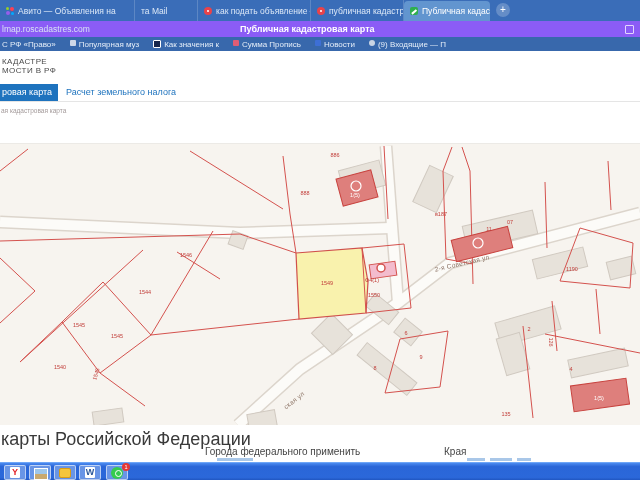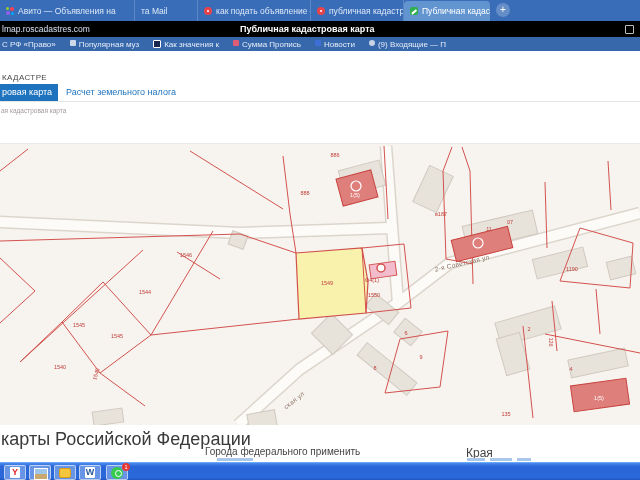--- a/index.html
+++ b/index.html
@@ -18,33 +18,33 @@
   .fav.green::after{content:"";position:absolute;left:1px;top:3.5px;width:6px;height:1.5px;background:#fff;transform:rotate(-40deg);}
   .fav.avito{background:transparent;}
   .fav.avito i{position:absolute;border-radius:50%;}
   .fav.avito i:nth-child(1){left:0;top:0;width:3px;height:3px;background:#97cf26;}
   .fav.avito i:nth-child(2){left:4px;top:0;width:4px;height:4px;background:#ff4053;}
   .fav.avito i:nth-child(3){left:0;top:4px;width:4px;height:4px;background:#965eeb;}
   .fav.avito i:nth-child(4){left:5px;top:5px;width:3px;height:3px;background:#00aaff;}
   .newtab{width:14px;height:14px;margin:3px 0 0 6px;border-radius:50%;background:rgba(255,255,255,.22);
     color:#fff;font-size:10px;line-height:13px;text-align:center;}
 
-  .addressbar{position:absolute;left:0;top:21px;width:640px;height:16px;background:#000000;color:#fff;}
+  .addressbar{position:absolute;left:0;top:21px;width:640px;height:16px;background:#8b5cf6;color:#fff;}
   .url{position:absolute;left:2px;top:3px;font-size:8.5px;color:#d8e4f4;}
   .wintitle{position:absolute;left:240px;top:2.5px;font-size:9px;font-weight:bold;color:#fff;}
   .abar-icon{position:absolute;right:6px;top:4px;width:7px;height:7px;border:1px solid rgba(255,255,255,.75);border-radius:1px;}
 
   .bookmarksbar{position:absolute;left:0;top:37px;width:640px;height:14px;background:#3868ac;
     display:flex;align-items:center;gap:14px;padding-left:2px;color:#e4edf8;font-size:8px;white-space:nowrap;}
   .bm{display:flex;align-items:flex-start;gap:3px;}
   .bmi{width:6px;height:6px;border-radius:1px;flex:0 0 auto;}
 
   
   .page{position:absolute;left:0;top:51px;width:640px;height:411px;background:#fff;}
-  .logo{position:absolute;left:2px;top:22px;font-size:8px;line-height:9px;color:#4a4a4a;letter-spacing:.4px;}
+  .logo{position:absolute;left:2px;top:6px;font-size:8px;line-height:9px;color:#4a4a4a;letter-spacing:.4px;}
   .navtab{position:absolute;left:0;top:33px;height:17px;width:56px;background:#1e73be;color:#fff;
     font-size:9px;line-height:17px;padding-left:2px;}
   .navlink{position:absolute;left:66px;top:33px;height:17px;font-size:9px;line-height:17px;color:#1e73be;}
   .navrule{position:absolute;left:0;top:50px;width:640px;height:1px;background:#e5e5e5;}
   .breadcrumb{position:absolute;left:1px;top:56px;font-size:6.5px;color:#a39a9a;}
   .pagetitle{position:absolute;left:0;top:66px;font-size:15px;color:#3c4043;}
 
   .searchinput{position:absolute;left:0;top:104px;width:60px;height:16px;border:1px solid #b5b5b5;background:#fff;
     font-size:9px;color:#333;padding:0 3px;box-sizing:border-box;font-family:"Liberation Sans",sans-serif;}
   .findbtn{position:absolute;left:74px;top:104px;width:54px;height:18px;background:#1e73be;color:#fff;
@@ -59,21 +59,21 @@
   .map svg{position:absolute;left:0;top:0;}
   .mlabel{position:absolute;font-size:5.5px;color:#c2403c;white-space:nowrap;translate:-50% -50%;transform-origin:center;}
   .mlabel.street{color:#8d7466;font-size:6.5px;letter-spacing:.3px;}
   .mlabel.light{color:#fff;}
   .watermark{position:absolute;left:328px;top:212px;font-size:36px;font-weight:bold;color:#b4ada3;opacity:.42;letter-spacing:7px;white-space:nowrap;}
 
   
   .footer{position:absolute;left:0;top:374px;width:640px;height:37px;background:#fff;}
   .fheading{position:absolute;left:1px;top:4px;font-size:18px;color:#3a3a3a;}
   .fcol1{position:absolute;left:205px;top:21px;font-size:10px;color:#444;}
-  .fcol2{position:absolute;left:466px;top:21px;font-size:12px;color:#444;}
+  .fcol2{position:absolute;left:444px;top:21px;font-size:10px;color:#444;}
   .sliver{position:absolute;top:33px;height:3px;background:#a9c7e8;}
 
   
   .taskbar{position:absolute;left:0;top:462px;width:640px;height:18px;
     background:linear-gradient(#4c8bf0,#2a66d8 20%,#2b68da 80%,#1c4fb8);border-top:1px solid #6ea6f7;}
   .qltile{position:absolute;top:1.5px;width:22px;height:15px;border-radius:2px;background:rgba(220,235,255,.35);
     border:1px solid rgba(255,255,255,.55);box-sizing:border-box;}
   .yglyph{position:absolute;left:5px;top:1px;width:10px;height:11px;background:#fff;border-radius:1px;
     color:#e01e24;font-size:9px;font-weight:bold;text-align:center;line-height:11px;}
   .photoic{position:absolute;left:4px;top:2px;width:12px;height:10px;border:1px solid #fff;overflow:hidden;}

